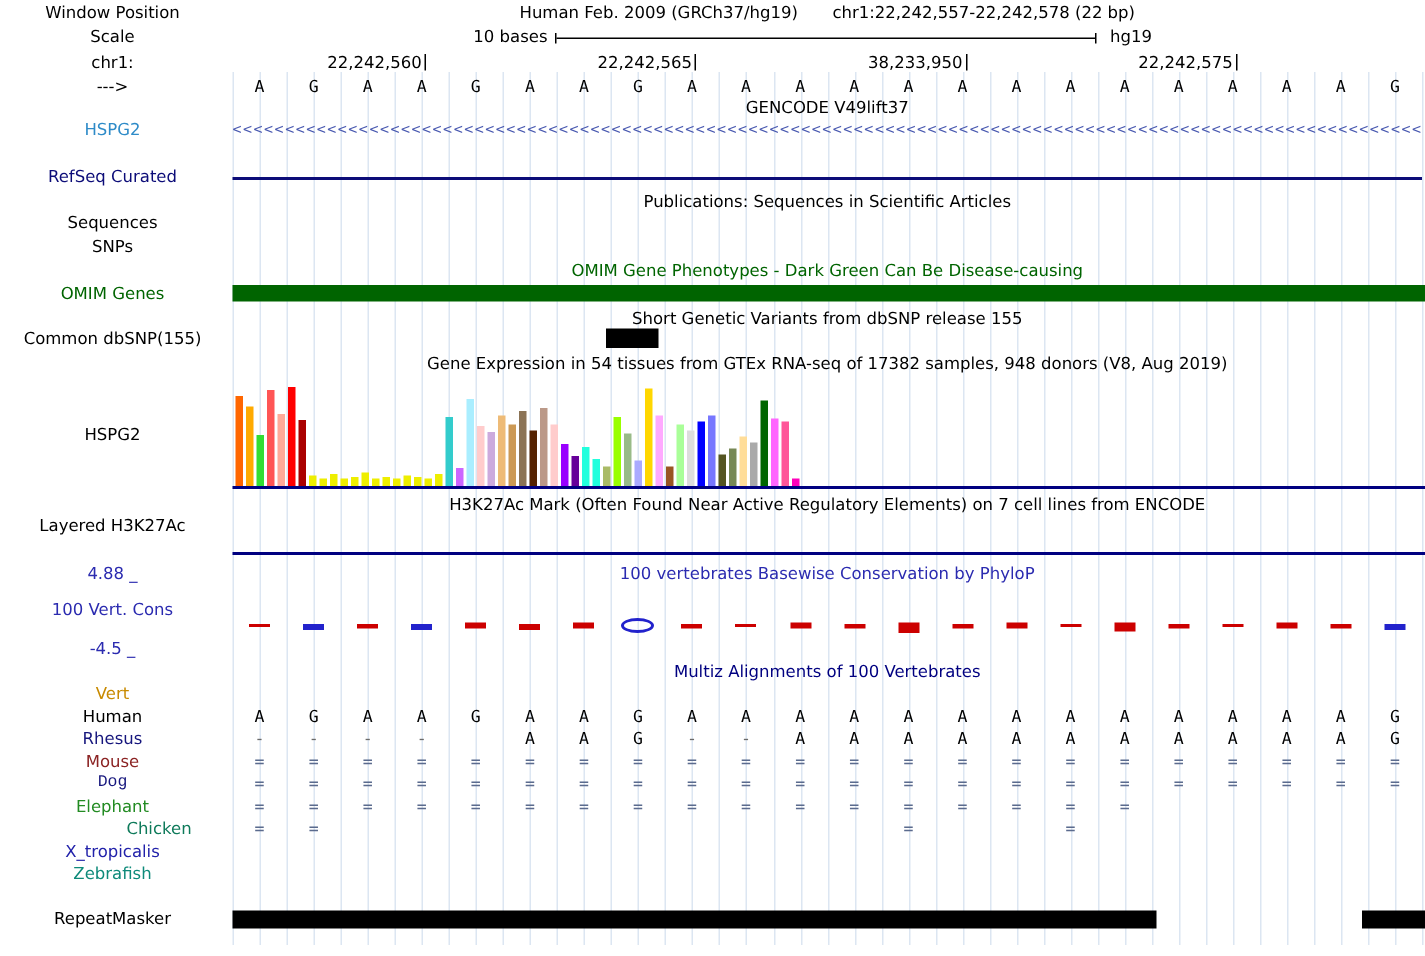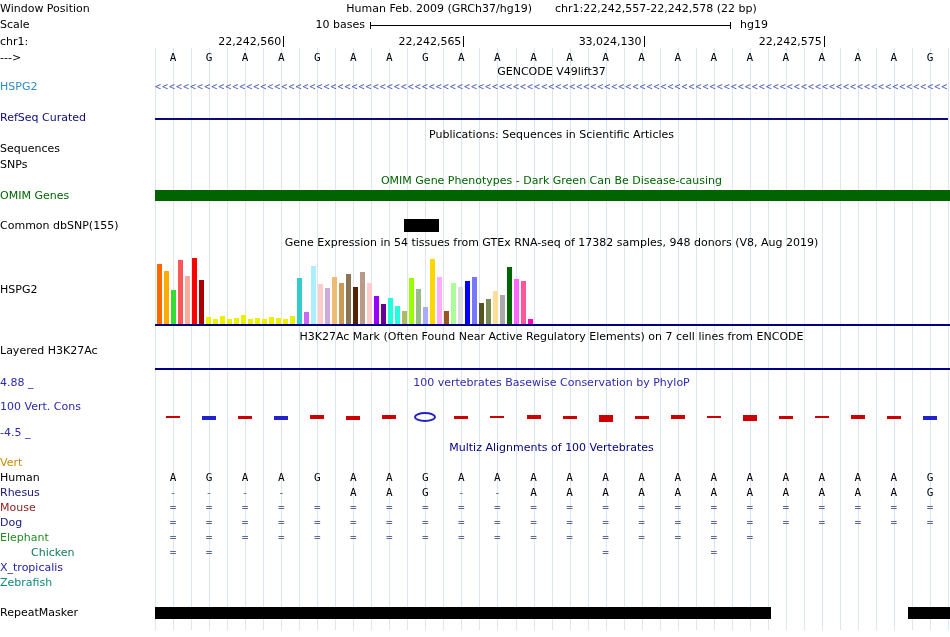--- a/index.html
+++ b/index.html
@@ -3,21 +3,21 @@
 <meta charset="utf-8">
 <style>
   * { margin:0; padding:0; box-sizing:border-box; }
   body { background:#fff; }
   #browser {
     position:relative; width:950px; height:637px; background:#fff;
     font-family:"DejaVu Sans","Liberation Sans",sans-serif;
     font-size:11px; color:#000; overflow:hidden;
   }
   .abs    { position:absolute; z-index:1; white-space:nowrap; }
-  .llabel { position:absolute; z-index:1; left:0; width:150px; text-align:left; white-space:nowrap; }
+  .llabel { position:absolute; z-index:1; left:0; width:150px; text-align:center; white-space:nowrap; }
   .ctitle { position:absolute; z-index:1; left:155px; width:793px; text-align:center; white-space:nowrap; }
   .vline  { position:absolute; z-index:0; width:1px; background:#dce6f2; }
   .mono   { font-family:"DejaVu Sans Mono","Liberation Mono",monospace; }
 </style>
 </head>
 <body>
 
 <div id="browser">
 
   <div class="llabel" style="top:2px">Window Position</div>
@@ -43,20 +43,21 @@
   <div class="abs" style="left:155px;top:118px;width:793px;height:2px;background:#0c0c78"></div>
 
   <div class="ctitle" style="top:128px">Publications: Sequences in Scientific Articles</div>
   <div class="llabel" style="top:142px">Sequences</div>
   <div class="llabel" style="top:158px">SNPs</div>
 
   <div class="ctitle" style="top:174px;color:#006400">OMIM Gene Phenotypes - Dark Green Can Be Disease-causing</div>
   <div class="llabel" style="top:189px;color:#006400">OMIM Genes</div>
   <div class="abs" style="left:155px;top:190px;width:795px;height:11px;background:#006400"></div>
 
+  <div class="ctitle" style="top:206px">Short Genetic Variants from dbSNP release 155</div>
   <div class="llabel" style="top:219px">Common dbSNP(155)</div>
 
   <div class="ctitle" style="top:236px">Gene Expression in 54 tissues from GTEx RNA-seq of 17382 samples, 948 donors (V8, Aug 2019)</div>
   <div class="llabel" style="top:283px">HSPG2</div>
   <div class="abs" style="left:155px;top:324px;width:795px;height:2px;background:#000080"></div>
 
   <div class="ctitle" style="top:330px">H3K27Ac Mark (Often Found Near Active Regulatory Elements) on 7 cell lines from ENCODE</div>
   <div class="llabel" style="top:344px">Layered H3K27Ac</div>
   <div class="abs" style="left:155px;top:368px;width:795px;height:2px;background:#000080"></div>
 
@@ -112,21 +113,21 @@
     <div class="vline" style="left: 857.9px; top: 48px; height: 582px;"></div>
     <div class="vline" style="left: 875.9px; top: 48px; height: 582px;"></div>
     <div class="vline" style="left: 893.9px; top: 48px; height: 582px;"></div>
     <div class="vline" style="left: 912px; top: 48px; height: 582px;"></div>
     <div class="vline" style="left: 930px; top: 48px; height: 582px;"></div>
     <div class="vline" style="left: 948px; top: 48px; height: 582px;"></div>
     <div class="abs" style="left: 171.159px; top: 35px; width: 110px; text-align: right;">22,242,560</div>
     <div class="abs" style="left: 283.2px; top: 36px; width: 1px; height: 11px; background: rgb(0, 0, 0);"></div>
     <div class="abs" style="left: 351.386px; top: 35px; width: 110px; text-align: right;">22,242,565</div>
     <div class="abs" style="left: 463.4px; top: 36px; width: 1px; height: 11px; background: rgb(0, 0, 0);"></div>
-    <div class="abs" style="left: 531.614px; top: 35px; width: 110px; text-align: right;">33,024,130</div>
+    <div class="abs" style="left: 531.614px; top: 35px; width: 110px; text-align: right;">38,233,950</div>
     <div class="abs" style="left: 643.6px; top: 36px; width: 1px; height: 11px; background: rgb(0, 0, 0);"></div>
     <div class="abs" style="left: 711.841px; top: 35px; width: 110px; text-align: right;">22,242,575</div>
     <div class="abs" style="left: 823.8px; top: 36px; width: 1px; height: 11px; background: rgb(0, 0, 0);"></div>
     <div class="abs mono" style="left: 166px; top: 51px; width: 14px; text-align: center;">A</div>
     <div class="abs mono" style="left: 202.1px; top: 51px; width: 14px; text-align: center;">G</div>
     <div class="abs mono" style="left: 238.1px; top: 51px; width: 14px; text-align: center;">A</div>
     <div class="abs mono" style="left: 274.2px; top: 51px; width: 14px; text-align: center;">A</div>
     <div class="abs mono" style="left: 310.2px; top: 51px; width: 14px; text-align: center;">G</div>
     <div class="abs mono" style="left: 346.3px; top: 51px; width: 14px; text-align: center;">A</div>
     <div class="abs mono" style="left: 382.3px; top: 51px; width: 14px; text-align: center;">A</div>
@@ -283,21 +284,21 @@
     <div class="abs mono" style="left: 598.6px; top: 501px; width: 14px; text-align: center; color: rgb(91, 107, 142);">=</div>
     <div class="abs mono" style="left: 634.6px; top: 501px; width: 14px; text-align: center; color: rgb(91, 107, 142);">=</div>
     <div class="abs mono" style="left: 670.7px; top: 501px; width: 14px; text-align: center; color: rgb(91, 107, 142);">=</div>
     <div class="abs mono" style="left: 706.7px; top: 501px; width: 14px; text-align: center; color: rgb(91, 107, 142);">=</div>
     <div class="abs mono" style="left: 742.8px; top: 501px; width: 14px; text-align: center; color: rgb(91, 107, 142);">=</div>
     <div class="abs mono" style="left: 778.8px; top: 501px; width: 14px; text-align: center; color: rgb(91, 107, 142);">=</div>
     <div class="abs mono" style="left: 814.8px; top: 501px; width: 14px; text-align: center; color: rgb(91, 107, 142);">=</div>
     <div class="abs mono" style="left: 850.9px; top: 501px; width: 14px; text-align: center; color: rgb(91, 107, 142);">=</div>
     <div class="abs mono" style="left: 886.9px; top: 501px; width: 14px; text-align: center; color: rgb(91, 107, 142);">=</div>
     <div class="abs mono" style="left: 923px; top: 501px; width: 14px; text-align: center; color: rgb(91, 107, 142);">=</div>
-    <div class="llabel" style="top: 516px; color: rgb(22, 22, 125);">Dog</div>
+    <div class="llabel" style="top: 516px; color: rgb(22, 22, 125); font-family: Liberation Mono, monospace;">Dog</div>
     <div class="abs mono" style="left: 166px; top: 516px; width: 14px; text-align: center; color: rgb(91, 107, 142);">=</div>
     <div class="abs mono" style="left: 202.1px; top: 516px; width: 14px; text-align: center; color: rgb(91, 107, 142);">=</div>
     <div class="abs mono" style="left: 238.1px; top: 516px; width: 14px; text-align: center; color: rgb(91, 107, 142);">=</div>
     <div class="abs mono" style="left: 274.2px; top: 516px; width: 14px; text-align: center; color: rgb(91, 107, 142);">=</div>
     <div class="abs mono" style="left: 310.2px; top: 516px; width: 14px; text-align: center; color: rgb(91, 107, 142);">=</div>
     <div class="abs mono" style="left: 346.3px; top: 516px; width: 14px; text-align: center; color: rgb(91, 107, 142);">=</div>
     <div class="abs mono" style="left: 382.3px; top: 516px; width: 14px; text-align: center; color: rgb(91, 107, 142);">=</div>
     <div class="abs mono" style="left: 418.3px; top: 516px; width: 14px; text-align: center; color: rgb(91, 107, 142);">=</div>
     <div class="abs mono" style="left: 454.4px; top: 516px; width: 14px; text-align: center; color: rgb(91, 107, 142);">=</div>
     <div class="abs mono" style="left: 490.4px; top: 516px; width: 14px; text-align: center; color: rgb(91, 107, 142);">=</div>

